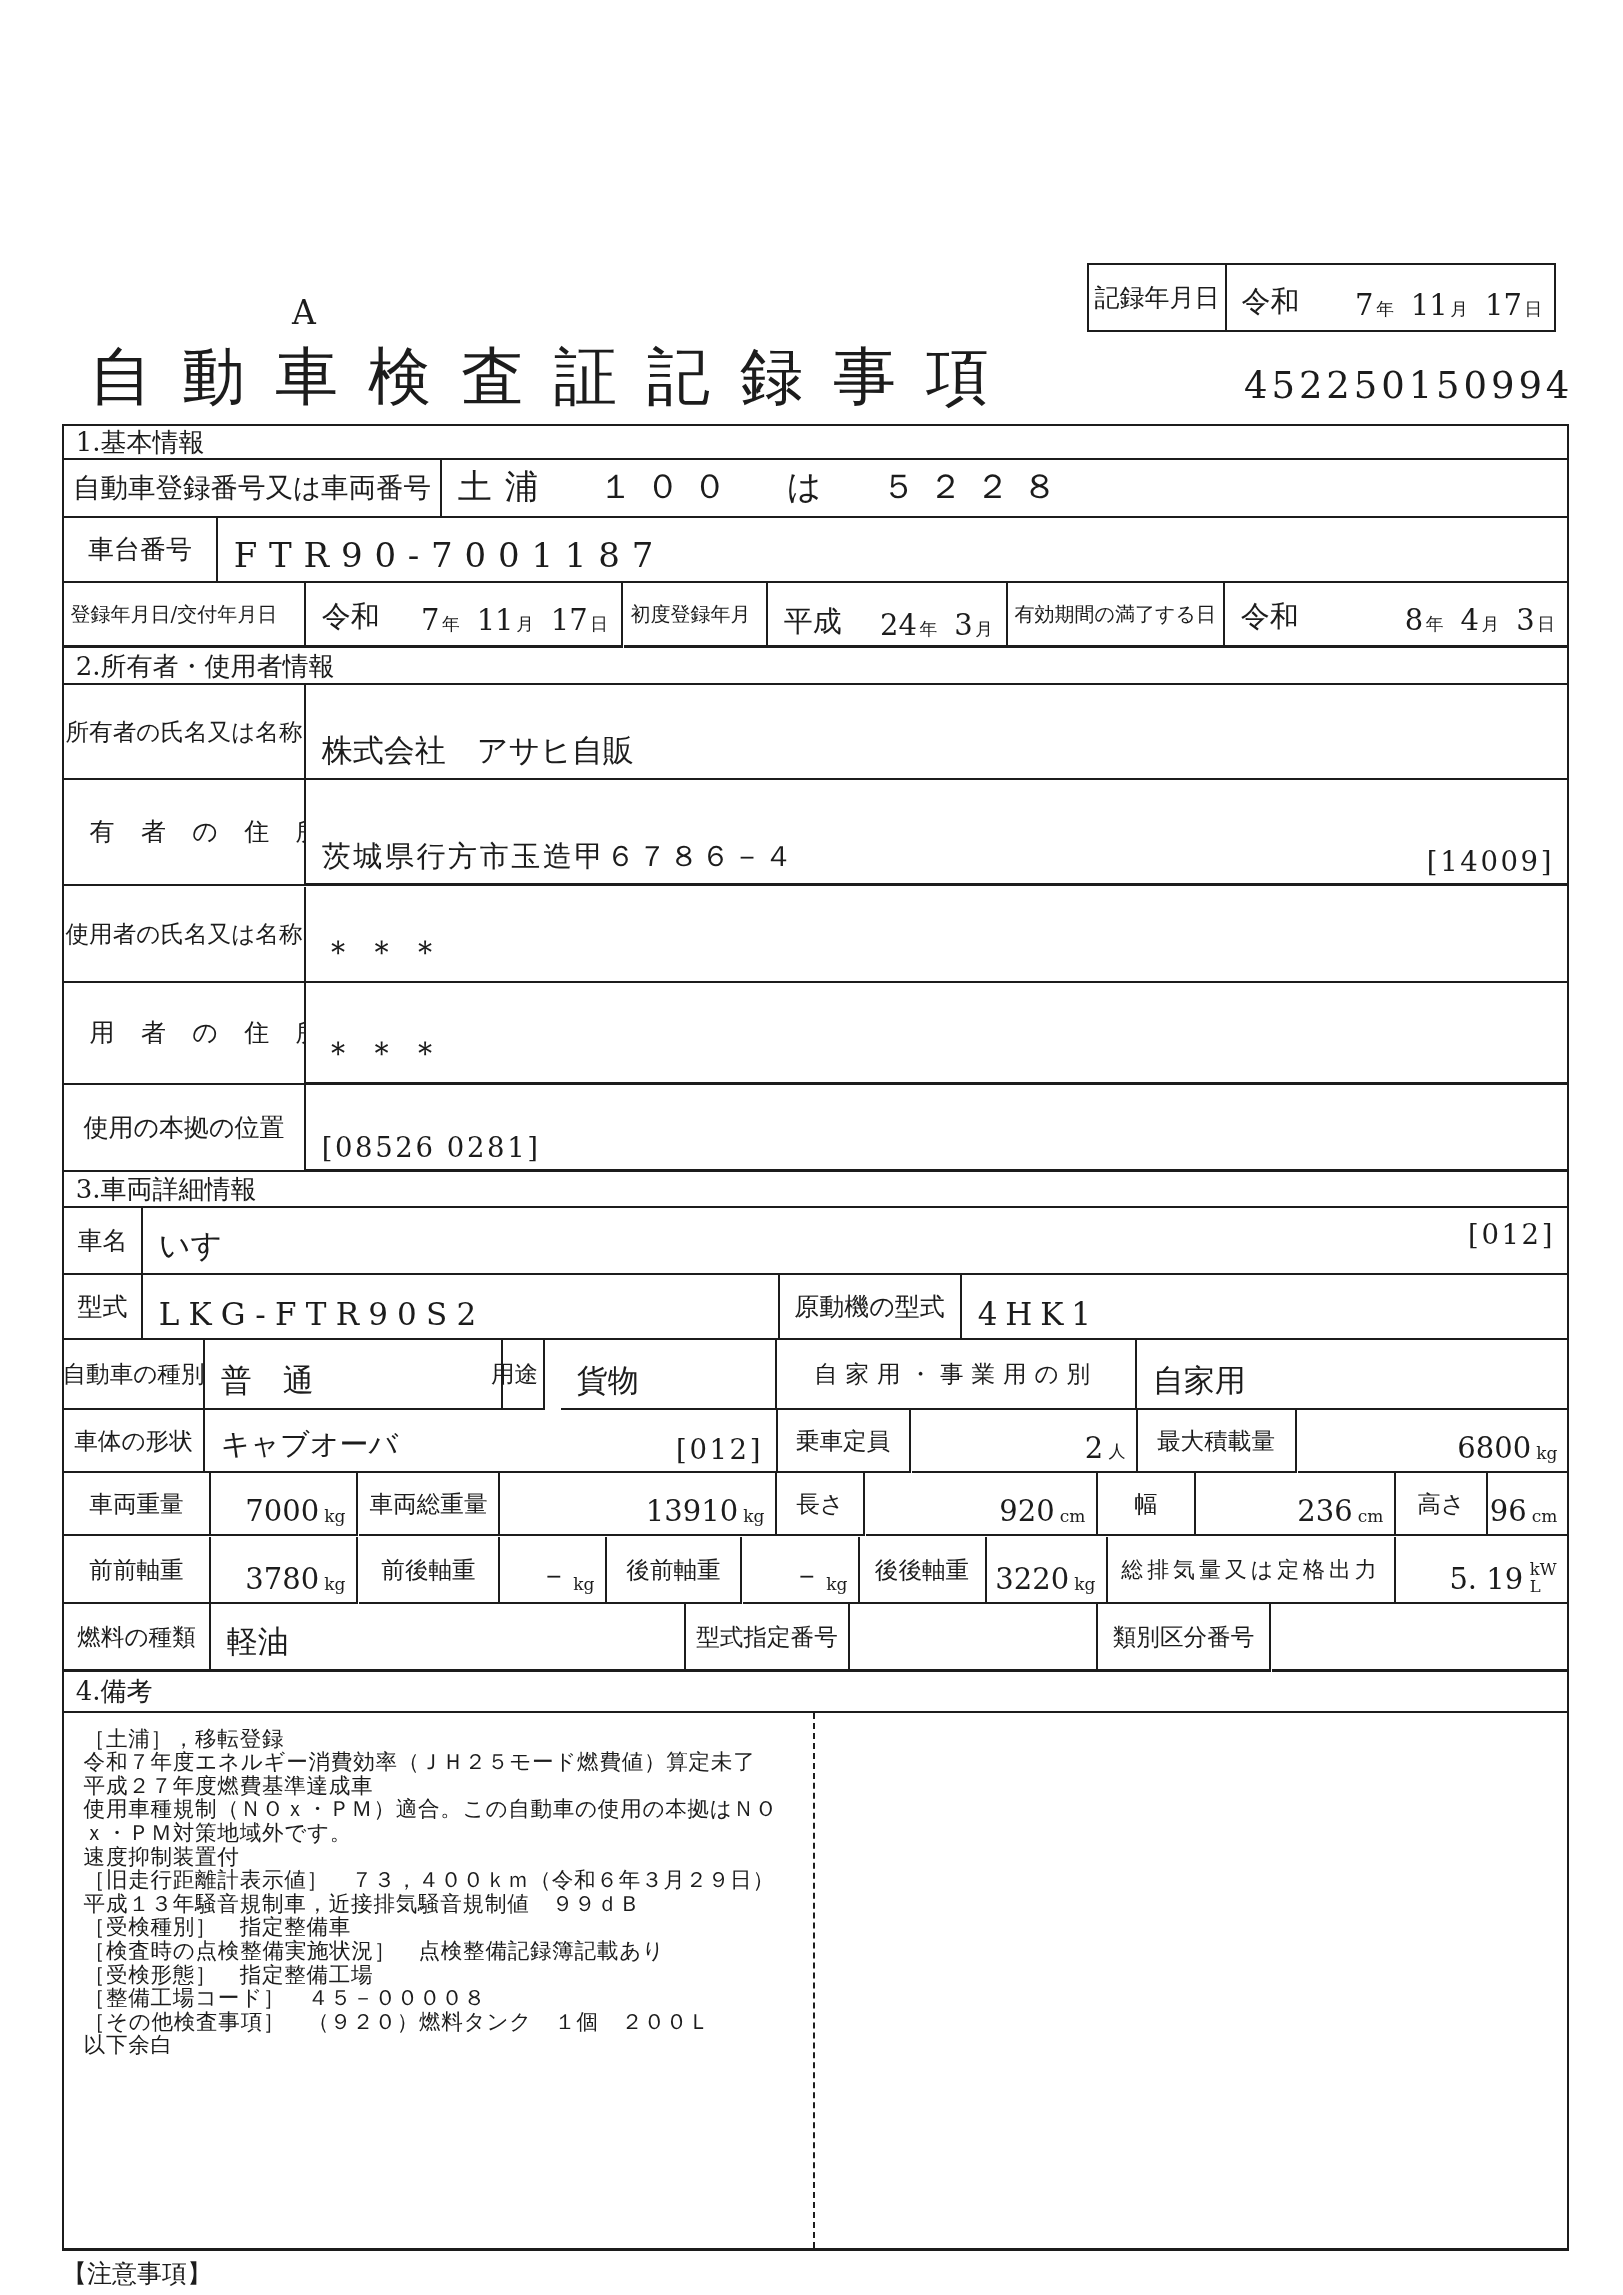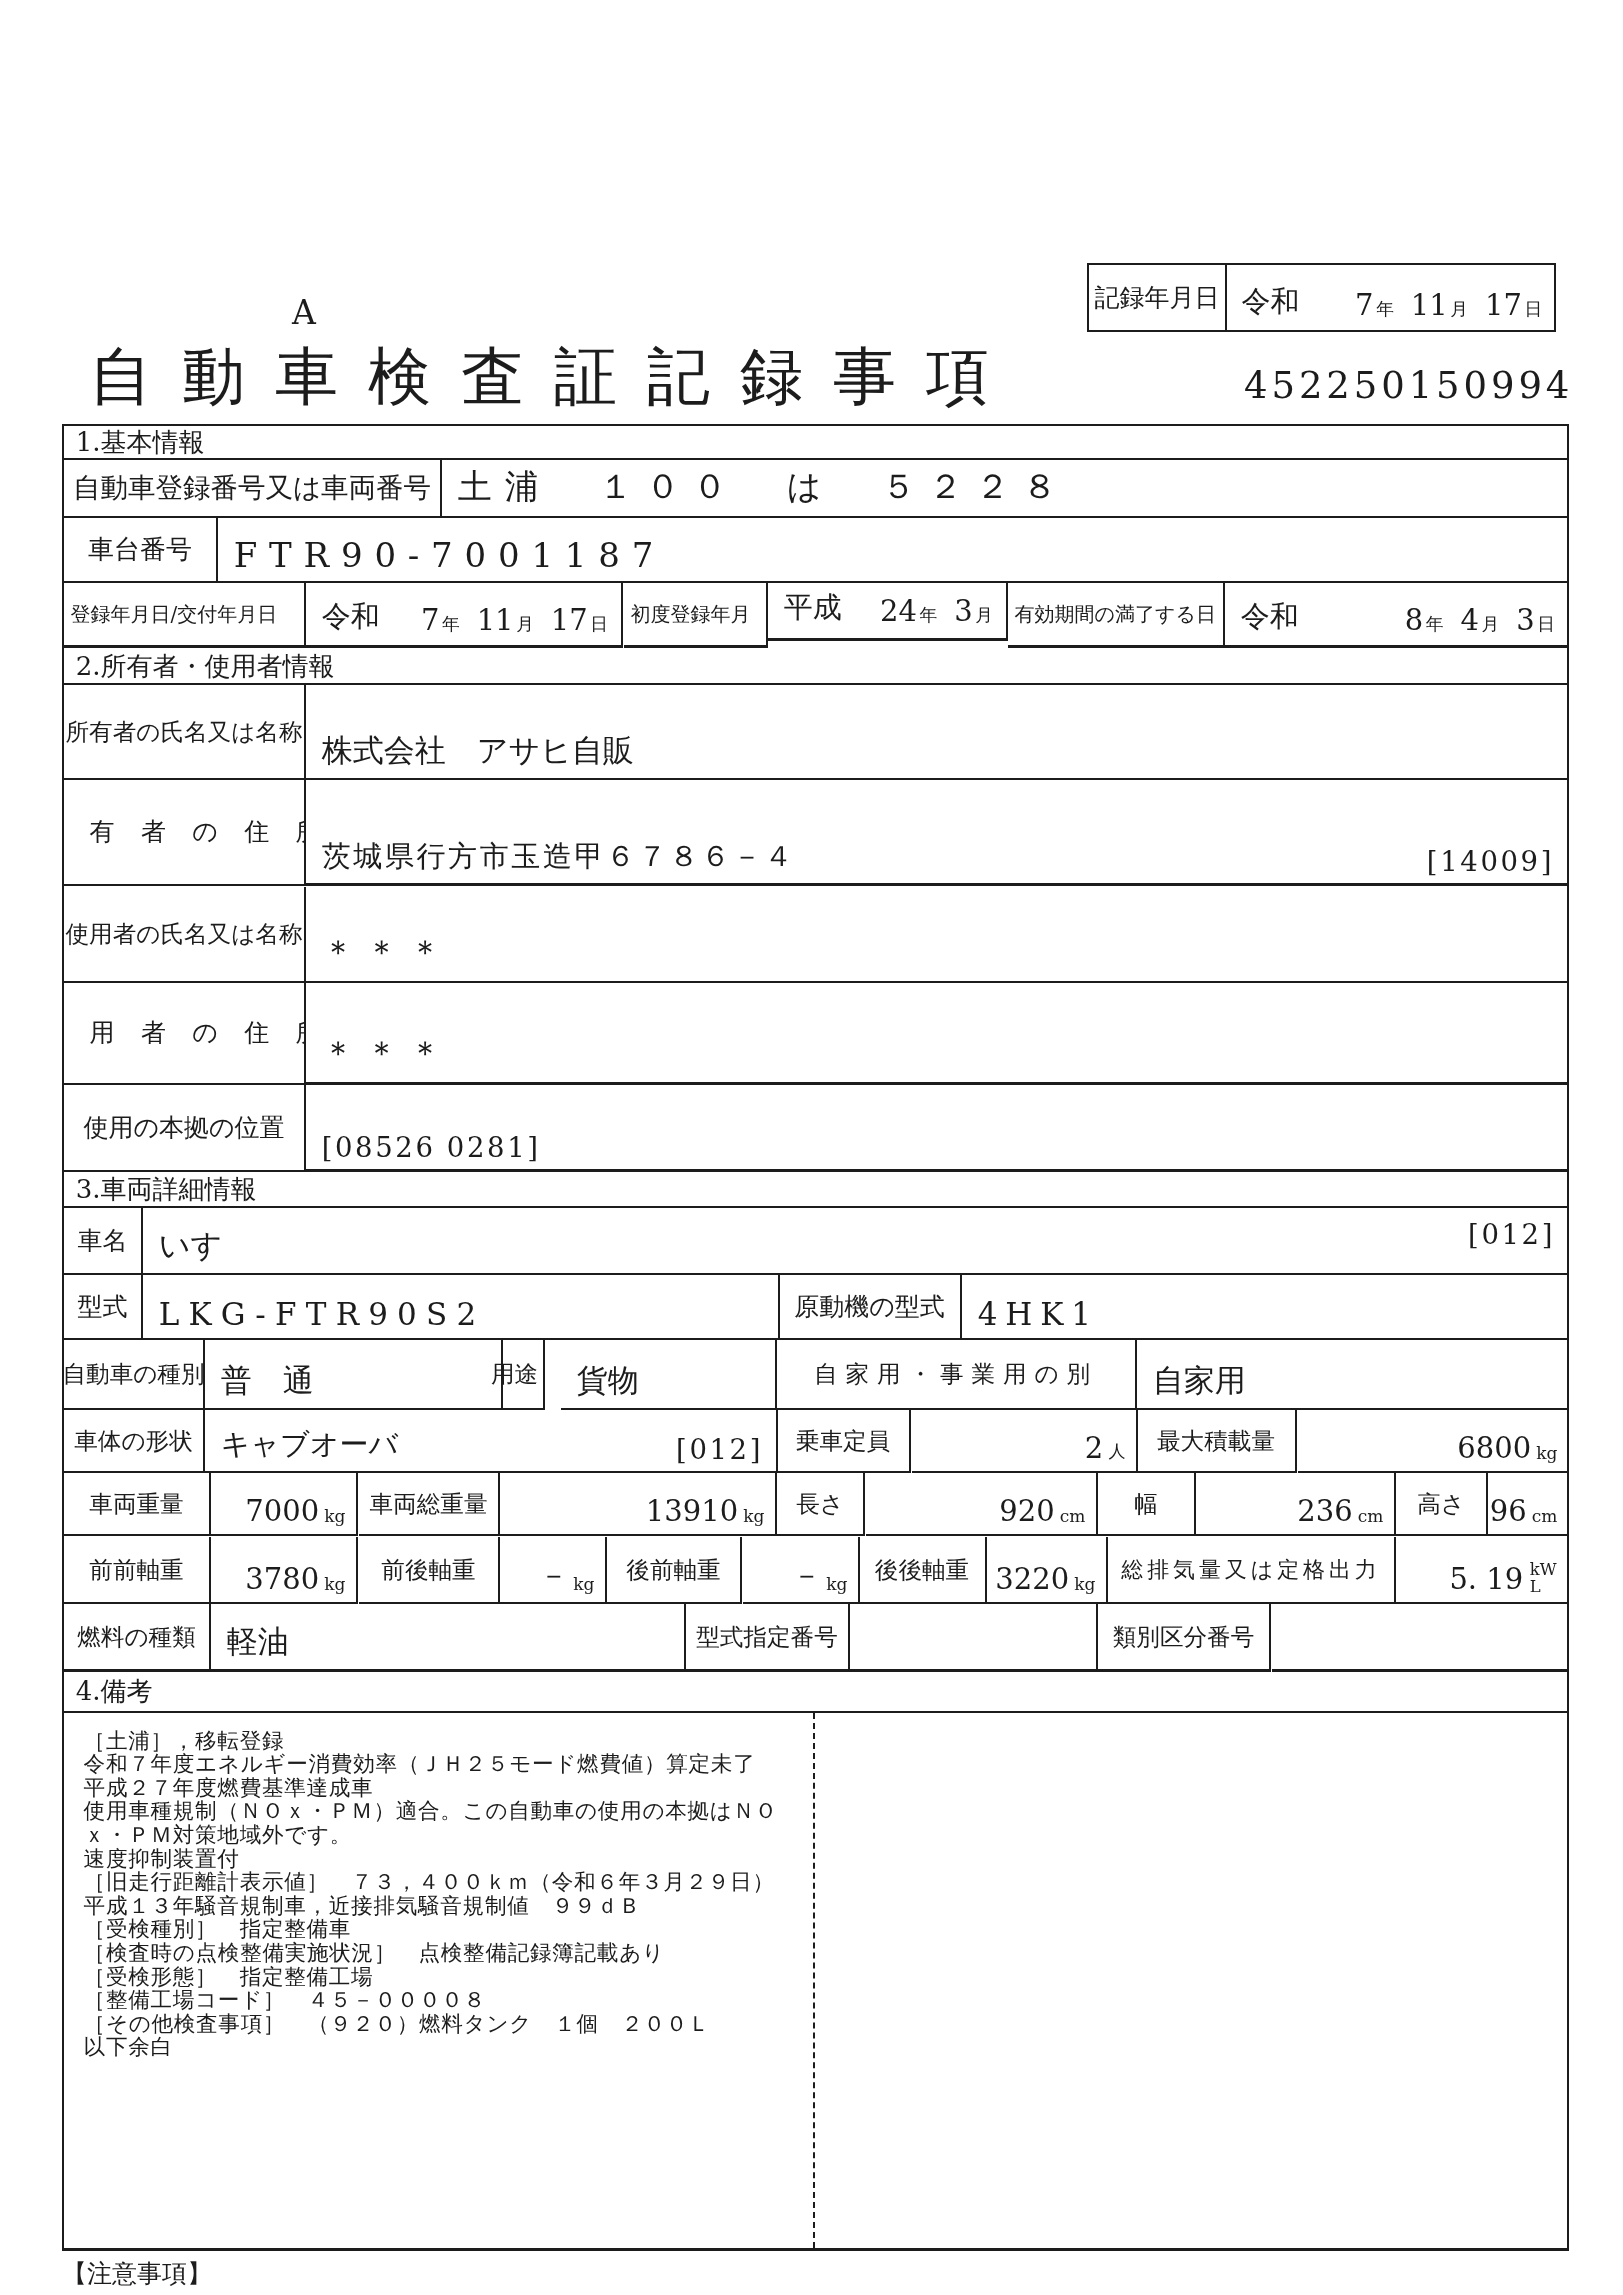--- a/index.html
+++ b/index.html
@@ -12,21 +12,21 @@
   .corner-a{position:absolute;left:292px;top:293px;font-size:33px;}
   .doc-title{position:absolute;left:77px;top:334px;font-size:63px;letter-spacing:30px;white-space:nowrap;margin-left:12px;}
   .serial{position:absolute;left:1244px;top:364px;width:265px;text-align:right;font-size:37px;letter-spacing:3.9px;}
   .recbox{position:absolute;left:1087px;top:263px;width:465px;height:65px;border:2.6px solid #1c1c1c;display:flex;}
   .recbox-label{width:136px;border-right:2px solid #1c1c1c;display:flex;align-items:center;justify-content:center;font-size:25px;}
   .recbox-value{flex:1;display:flex;align-items:flex-end;justify-content:space-between;padding:0 11.8px 7.9px 14.4px;}
   
   .tbl{position:absolute;left:62px;top:424px;width:1503px;height:1822px;border:2px solid #1c1c1c;border-bottom-width:3.3px;}
   .c{position:absolute;box-sizing:border-box;border-right:2px solid #1c1c1c;border-bottom:2px solid #1c1c1c;overflow:hidden;white-space:nowrap;}
   .nr{border-right:none;}
-  .nb{border-bottom:none;}
+  .nb{border-bottom:none;font-family:Liberation Mono, monospace;}
   .tb{border-bottom-width:3.9px;}
   .sec{display:flex;align-items:center;padding-left:11.8px;font-size:26px;border-bottom-width:2.6px;}
   .lbl{display:flex;align-items:center;justify-content:center;font-size:26px;}
   .f42{font-size:27.5px;} .f38{font-size:25px;} .f36{font-size:23.6px;} .f34{font-size:22px;letter-spacing:3.9px;}
   .lbl-sm{display:flex;align-items:center;justify-content:flex-start;padding-left:6.5px;font-size:20px;}
   .sp{letter-spacing:9.2px;}
   .val{display:flex;align-items:flex-end;padding:0 13px 6.5px 15.7px;font-size:31px;}
   .vr{justify-content:flex-end;padding-right:10.5px;}
   .between{justify-content:space-between;}
   .big{font-size:34px;letter-spacing:13px;word-spacing:18.3px;}
@@ -102,21 +102,21 @@
             <span class="dnum">11</span>
             <span class="dunit">月</span>
           </span>
         <span class="dpart">
             <span class="dnum">17</span>
             <span class="dunit">日</span>
           </span>
       </span>
     </div>
     <div class="c lbl-sm tb" style="left:560px;top:157px;width:144px;height:65px">初度登録年月</div>
-    <div class="c val between tb" style="left:704px;top:157px;width:240px;height:58px;padding-bottom:10px">
+    <div class="c val between tb" style="left:704px;top:157px;width:240px;height:65px;padding-bottom:3px">
       <span class="era">平成</span>
       <span class="dgroup">
         <span class="dpart">
             <span class="dnum">24</span>
             <span class="dunit">年</span>
           </span>
         <span class="dpart">
             <span class="dnum">3</span>
             <span class="dunit">月</span>
           </span>

